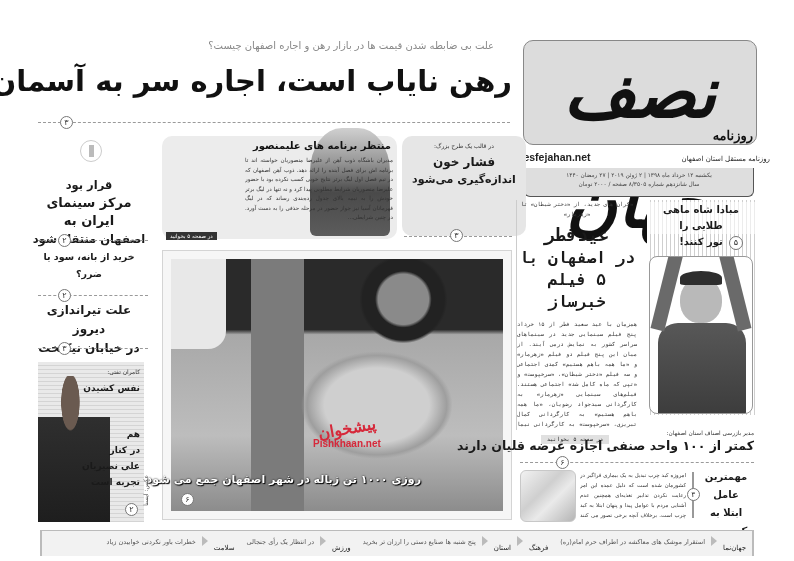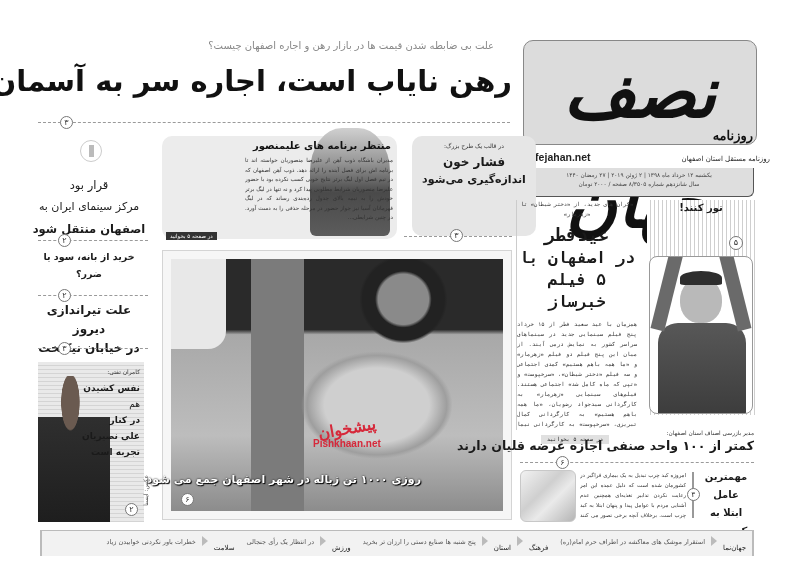--- a/index.html
+++ b/index.html
@@ -32,42 +32,42 @@
 <div class="abs" style="left:524px; top:168px; width:230px; height:29px; background:#dedede; border:1px solid #555; border-top:none; border-radius:0 0 6px 6px;">
   <div class="center tiny" style="margin-top:4px; font-size:5.8px;">یکشنبه ۱۲ خرداد ماه ۱۳۹۸ | ۲ ژوئن ۲۰۱۹ | ۲۷ رمضان ۱۴۴۰</div>
   <div class="center tiny" style="margin-top:3px; font-size:5.8px;">سال شانزدهم شماره ۸/۳۵۰۵ صفحه / ۲۰۰۰ تومان</div>
 </div>
 
 <div class="abs" style="right:300px; top:40px; font-size:10px; color:#888;">علت بی ضابطه شدن قیمت ها در بازار رهن و اجاره اصفهان چیست؟</div>
 <div class="abs" style="right:282px; top:64px; font-size:29px; font-weight:bold; color:#111; white-space:nowrap; letter-spacing:-1px;">رهن نایاب است، اجاره سر به آسمان گذاشته</div>
 <div class="abs dash" style="left:38px; top:122px; width:472px;"></div>
 <div class="ref" style="left:60px; top:116px;">۳</div>
 
-<div class="abs gray-box" style="left:412px; top:136px; width:124px; height:100px;">
+<div class="abs gray-box" style="left:402px; top:136px; width:124px; height:100px;">
   <div class="center" style="font-size:6px; color:#333; margin-top:6px;">در قالب یک طرح بزرگ:</div>
   <div class="center" style="font-size:12px; font-weight:bold; margin-top:4px; line-height:18px;">فشار خون</div>
   <div class="center" style="font-size:11px; font-weight:bold; line-height:18px;">اندازه‌گیری می‌شود</div>
 </div>
 <div class="abs dash" style="left:404px; top:236px; width:108px;"></div>
 <div class="ref" style="left:450px; top:229px;">۳</div>
 
 <div class="abs gray-box" style="left:162px; top:136px; width:235px; height:103px; background:#ececec;">
   <div class="abs" style="left:148px; top:-8px; width:80px; height:108px; background:linear-gradient(180deg,#d0d0d0 0%,#9a9a9a 30%,#4a4a4a 60%,#5c5c5c 100%); border-radius:40% 40% 6px 6px;"></div>
   <div class="abs" style="right:6px; top:4px; font-size:10px; font-weight:bold; color:#111;">منتظر برنامه های علیمنصور</div>
   <div class="abs small" style="right:4px; top:20px; width:148px; height:72px; overflow:hidden; text-align:justify; font-size:5.6px; line-height:9.5px;">مدیران باشگاه ذوب آهن از علیرضا منصوریان خواسته اند تا برنامه اش برای فصل آینده را ارائه دهد. ذوب آهن اصفهان که در نیم فصل اول لیگ برتر نتایج خوبی کسب نکرده بود با حضور علیرضا منصوریان شرایط مطلوبی پیدا کرد و نه تنها در لیگ برتر خودش را به نیمه بالای جدول رده‌بندی رساند که در لیگ قهرمانان آسیا نیز جواز حضور در مرحله حذفی را به دست آورد. در چنین شرایطی...</div>
   <div class="abs" style="left:4px; bottom:-1px; font-size:5.5px; background:#333; color:#fff; padding:1px 4px;">در صفحه ۵ بخوانید</div>
 </div>
 
 <div class="abs" style="left:80px; top:140px; width:22px; height:22px; border:1px solid #ccc; border-radius:50%; background:#fff;">
   <div style="position:absolute; left:8px; top:4px; width:5px; height:12px; background:#bbb;"></div>
 </div>
 
 <div class="abs center" style="left:30px; top:176px; width:118px;">
-  <div style="font-size:11.5px; font-weight:normal; line-height:18px;">قرار بود</div>
-  <div style="font-size:11px; font-weight:normal; line-height:26px;">مرکز سینمای ایران به</div>
+  <div style="font-size:11.5px; font-weight:bold; line-height:18px;">قرار بود</div>
+  <div style="font-size:13px; font-weight:bold; line-height:18px;">مرکز سینمای ایران به</div>
   <div style="font-size:11.5px; font-weight:bold; line-height:18px;">اصفهان منتقل شود</div>
 </div>
 <div class="abs dash" style="left:38px; top:240px; width:110px;"></div>
 <div class="ref" style="left:58px; top:234px;">۲</div>
 
 <div class="abs center" style="left:30px; top:248px; width:118px;">
   <div style="font-size:9.5px; font-weight:bold; line-height:17px;">خرید از بانه، سود یا ضرر؟</div>
 </div>
 <div class="abs dash" style="left:38px; top:295px; width:110px;"></div>
 <div class="ref" style="left:58px; top:289px;">۲</div>
@@ -77,21 +77,21 @@
   <div style="font-size:12px; font-weight:bold; line-height:19px;">در خیابان نیکبخت</div>
 </div>
 <div class="abs dash" style="left:38px; top:348px; width:110px;"></div>
 <div class="ref" style="left:58px; top:342px;">۳</div>
 
 <div class="abs hlines-bg" style="left:38px; top:362px; width:106px; height:160px;">
   <div class="abs" style="left:0; top:14px; width:72px; height:146px; background:radial-gradient(ellipse at 45% 18%, #6a5a50 0 16%, transparent 17%), linear-gradient(180deg, transparent 0 28%, #2f2f2f 28%, #1e1e1e 100%);"></div>
   <div class="abs" style="right:4px; top:6px; font-size:6px; color:#333;">کامران تفتی:</div>
   <div class="abs" style="right:4px; top:18px; text-align:right;">
     <div style="font-size:9px; font-weight:bold; line-height:16px;">نفس کشیدن</div>
-    <div style="font-size:9px; font-weight:normal; line-height:16px;">هم</div>
+    <div style="font-size:9px; font-weight:bold; line-height:16px;margin-top:30px;">هم</div>
     <div style="font-size:9px; font-weight:bold; line-height:16px;">در کنار</div>
     <div style="font-size:9px; font-weight:bold; line-height:16px;">علی نصیریان</div>
     <div style="font-size:9px; font-weight:bold; line-height:16px;">تجربه است</div>
   </div>
   <div class="ref" style="right:6px; bottom:6px;">۲</div>
 </div>
 
 <div class="abs" style="left:162px; top:250px; width:350px; height:270px; border:1px solid #d4d4d4; background:#f6f6f6;">
   <div class="abs" style="left:8px; top:8px; width:332px; height:252px; background:
          radial-gradient(ellipse at 62% 58%, #cfcfcf 0 18%, #9e9e9e 24%, transparent 26%),
@@ -113,20 +113,21 @@
   <div class="center" style="font-size:5.5px; color:#333; line-height:10px;">«کران های جدید، از «دختر شیطان» تا «زهرمار»</div>
   <div class="center" style="font-size:18px; font-weight:bold; line-height:24px; margin-top:4px;">عیدفطر</div>
   <div class="center" style="font-size:16px; font-weight:bold; line-height:22px;">در اصفهان با</div>
   <div class="center" style="font-size:16px; font-weight:bold; line-height:22px;">۵ فیلم خبرساز</div>
   <div style="margin-top:6px; font-size:5.6px; line-height:10px; text-align:justify; height:108px; overflow:hidden; color:#333;">همزمان با عید سعید فطر از ۱۵ خرداد پنج فیلم سینمایی جدید در سینماهای سراسر کشور به نمایش درمی آیند. از میان این پنج فیلم دو فیلم «زهرمار» و «ما همه باهم هستیم» کمدی اجتماعی و سه فیلم «دختر شیطان»، «سرخپوست» و «تپی که ماه کامل شد» اجتماعی هستند. فیلم‌های سینمایی «زهرمار» به کارگردانی سیدجواد رضویان، «ما همه باهم هستیم» به کارگردانی کمال تبریزی، «سرخپوست» به کارگردانی نیما جاویدی...</div>
   <div style="display:inline-block; margin-top:2px; font-size:5.5px; background:#e0e0e0; padding:1px 6px; margin-right:28px;">در صفحه ۵ بخوانید</div>
 </div>
 <div class="abs" style="left:516px; top:200px; width:1px; height:230px; background:#ccc;"></div>
 
 <div class="abs lines-bg" style="left:647px; top:200px; width:108px; height:215px;">
+  <div class="center" style="font-size:10px; font-weight:bold; line-height:16px; margin-top:2px; background:rgba(255,255,255,0.6);">مبادا شاه ماهی طلایی را</div>
   <div class="center" style="font-size:10px; font-weight:bold; line-height:16px;">تور کنند!</div>
   <div class="ref" style="right:12px; top:36px; width:14px; height:14px;">۵</div>
   <div class="abs" style="left:2px; top:56px; width:104px; height:158px; background:#fff; border:1px solid #999; border-radius:8px; overflow:hidden;">
     <div class="abs" style="left:30px; top:20px; width:42px; height:46px; background:#b9b9b9; border-radius:50% 50% 45% 45%;"></div>
     <div class="abs" style="left:30px; top:14px; width:42px; height:14px; background:#2e2e2e; border-radius:50% 50% 10% 10%;"></div>
     <div class="abs" style="left:8px; top:66px; width:88px; height:92px; background:linear-gradient(180deg,#585858,#3c3c3c); border-radius:20px 20px 0 0;"></div>
     <div class="abs" style="left:10px; top:-6px; width:14px; height:80px; background:#6a6a6a; transform:rotate(14deg);"></div>
     <div class="abs" style="right:10px; top:-6px; width:14px; height:80px; background:#6a6a6a; transform:rotate(-14deg);"></div>
   </div>
 </div>

